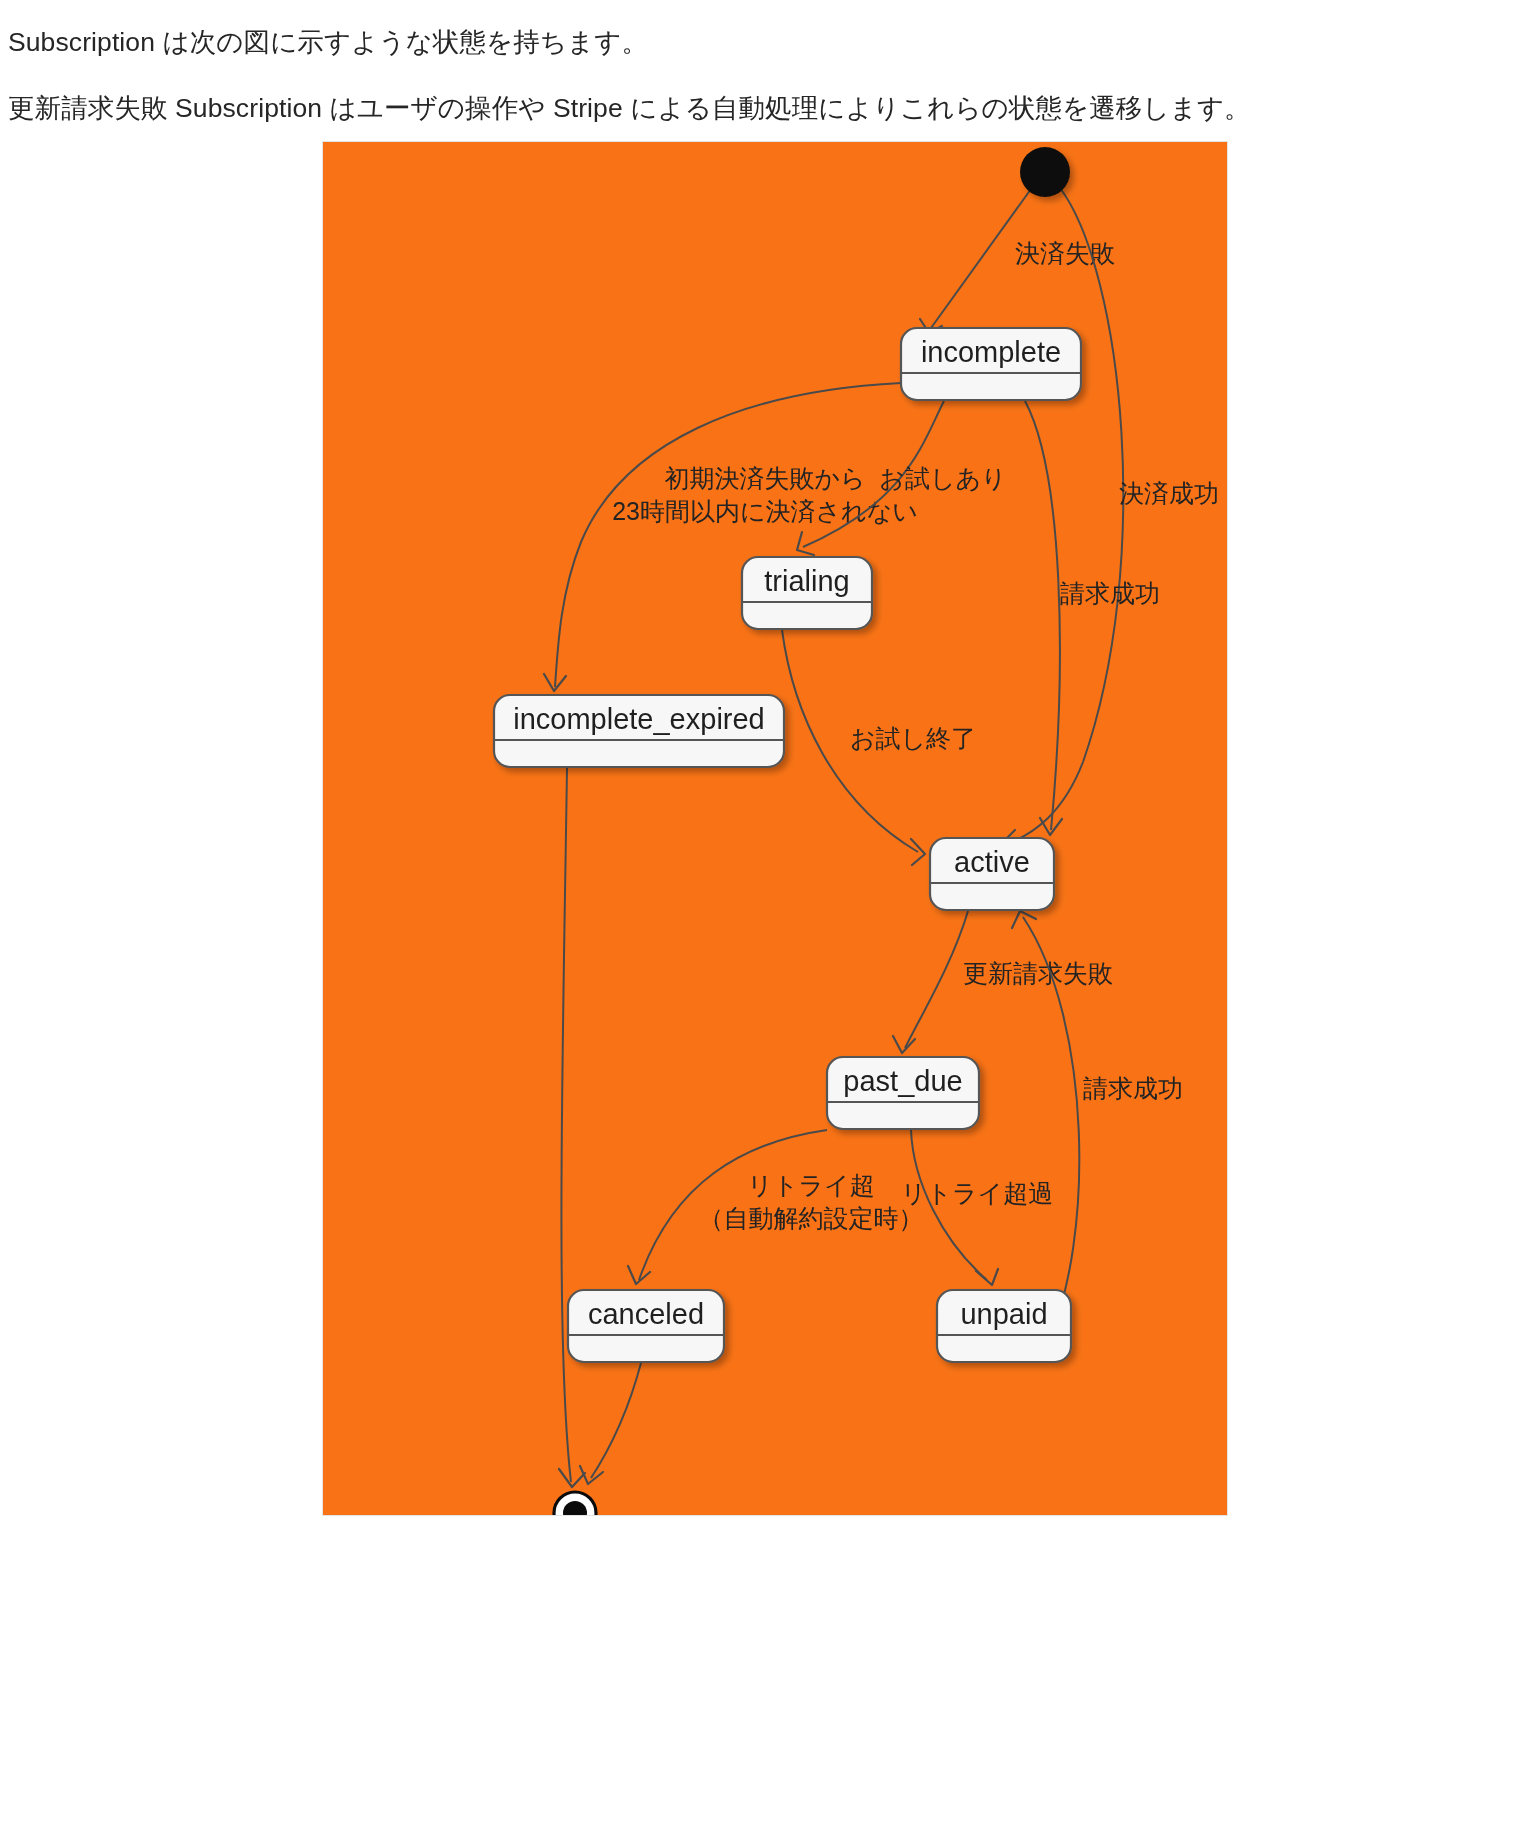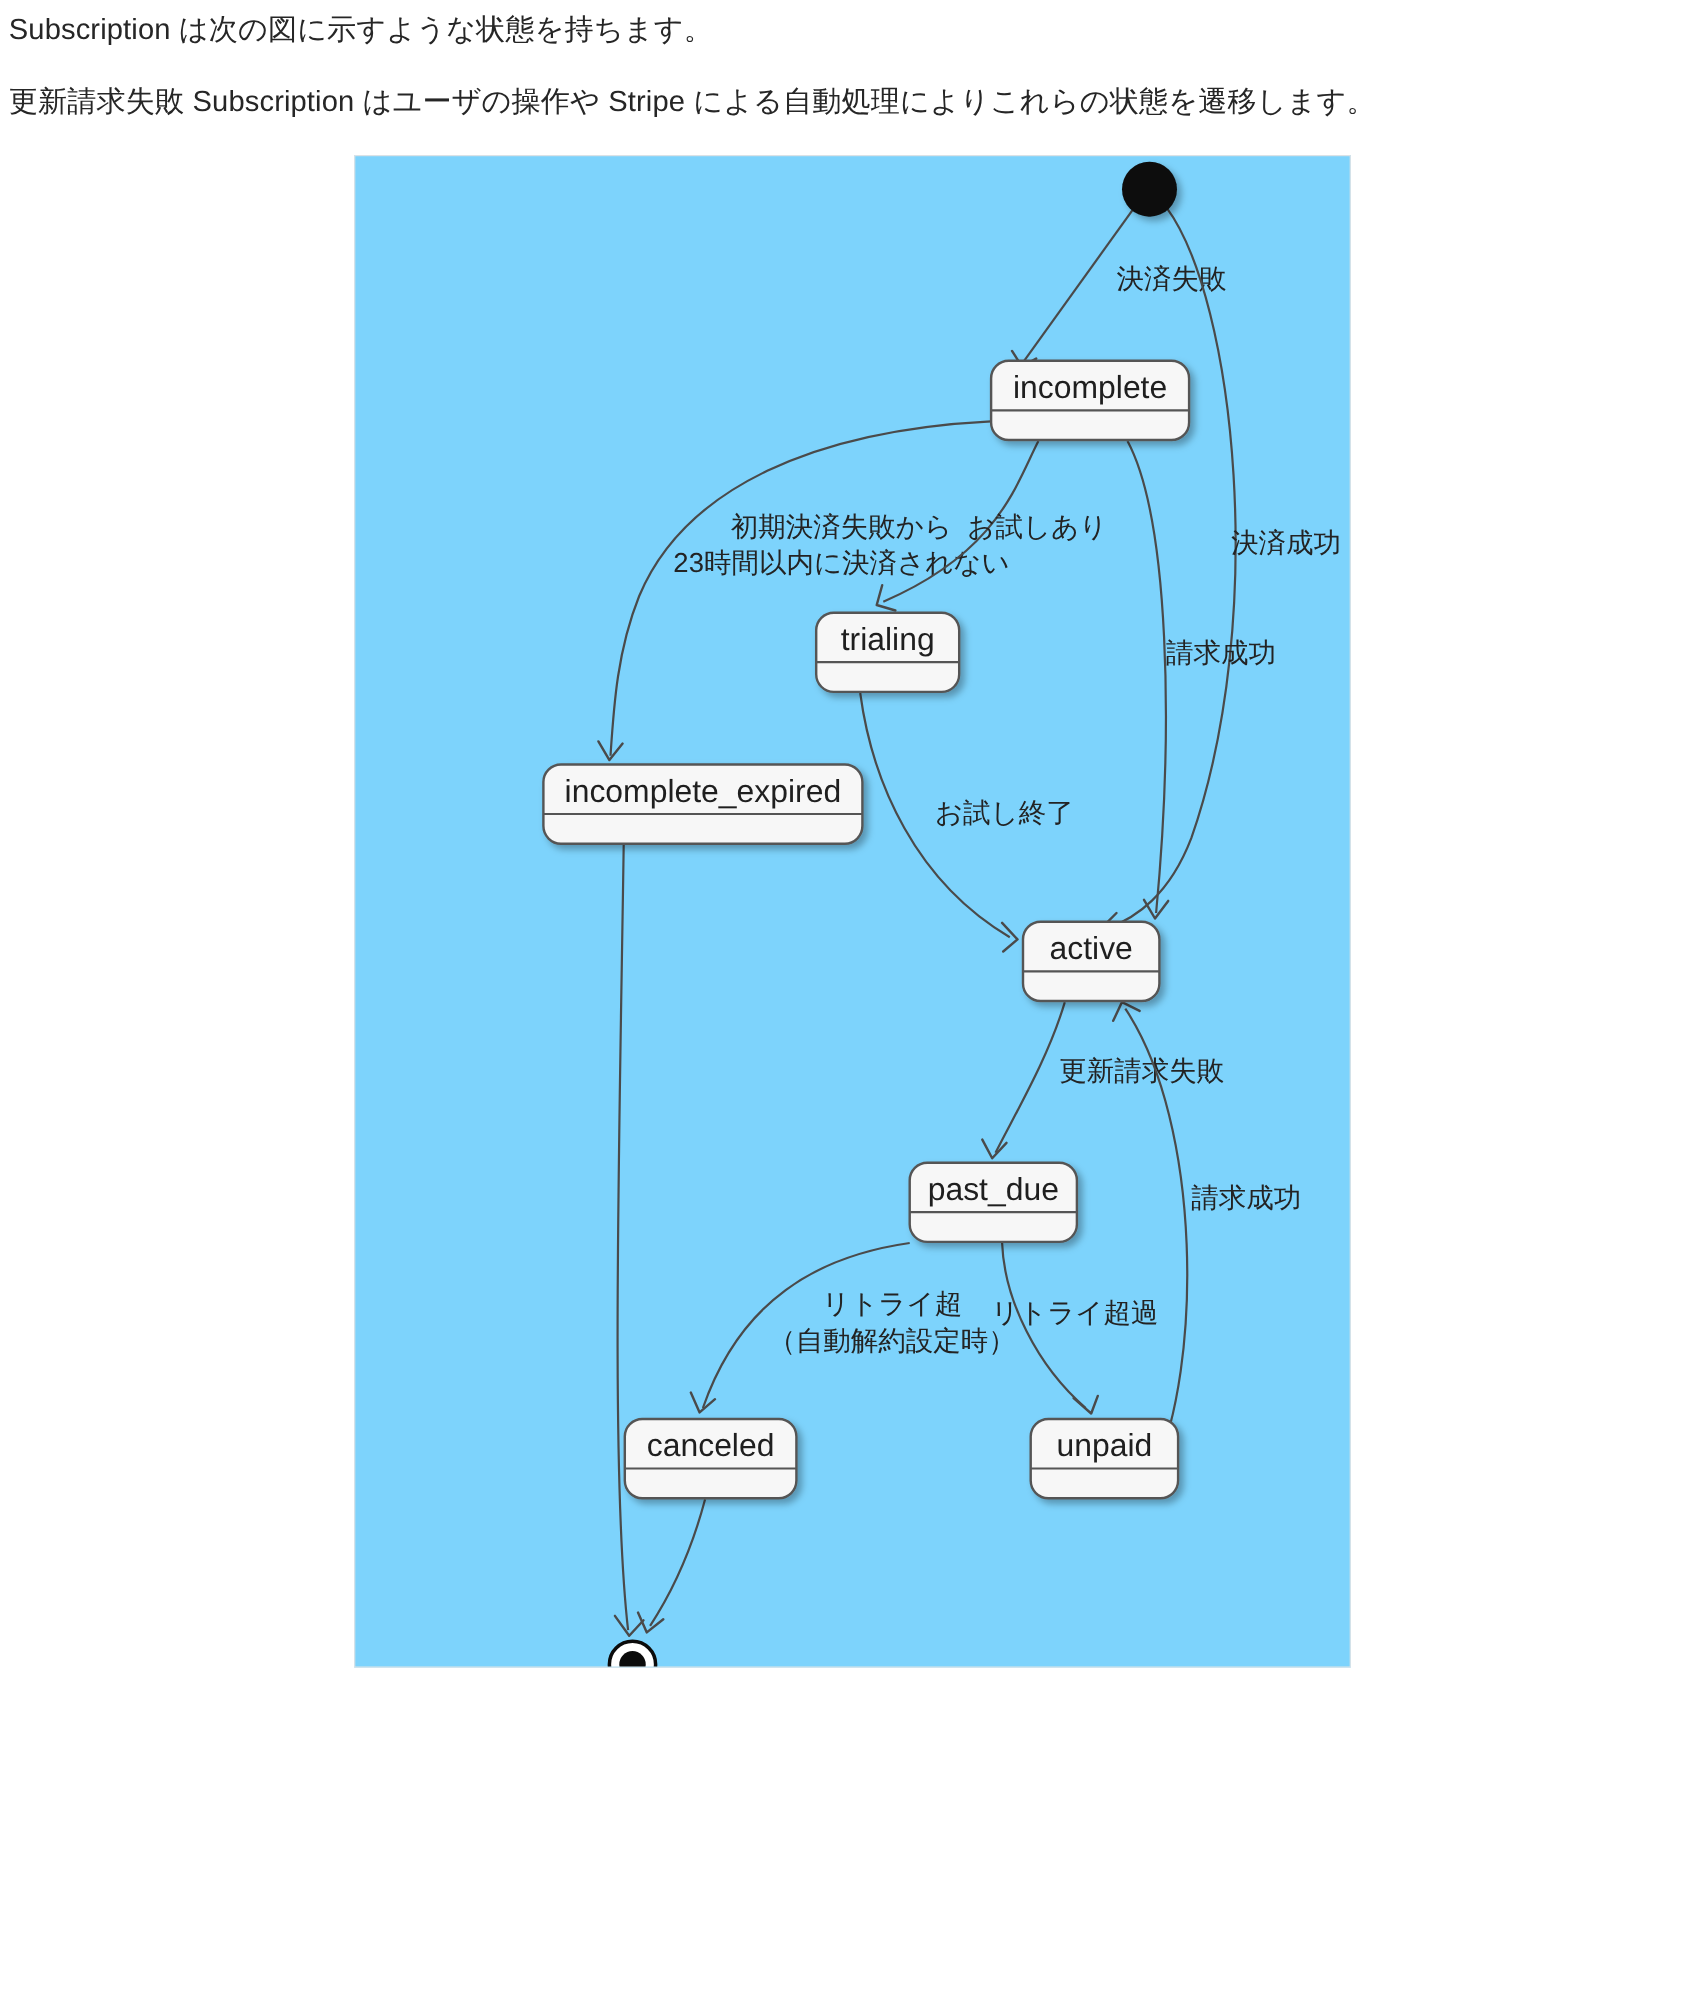--- a/index.html
+++ b/index.html
@@ -21,36 +21,36 @@
     width: 1528px;
     height: 1824px;
   }
   .prose {
     position: absolute;
     left: 8px;
     top: 4px;
     width: 1400px;
   }
   .prose p {
-    margin: 0 0 8px 0;
+    margin: 16px 0 8px 0;
     font-size: 26.5px;
     line-height: 1.72;
     letter-spacing: 0.1px;
     color: #262626;
     font-weight: 400;
   }
   .prose p.second { margin-top: 20px; }
 
   .diagram-wrap {
     position: absolute;
     left: 322px;
     top: 141px;
     width: 906px;
     height: 1375px;
-    background: #7dd3fc;
+    background: #f97316;
     border: 1px solid #e4e4e4;
     box-sizing: border-box;
   }
   svg.diagram { display: block; }
 
   .st-body { fill: #f7f7f7; stroke: #555555; stroke-width: 2.2; }
   .st-div  { stroke: #555555; stroke-width: 2.0; }
   .st-label {
     font-family: "Liberation Sans", "DejaVu Sans", sans-serif;
     font-size: 29px;

